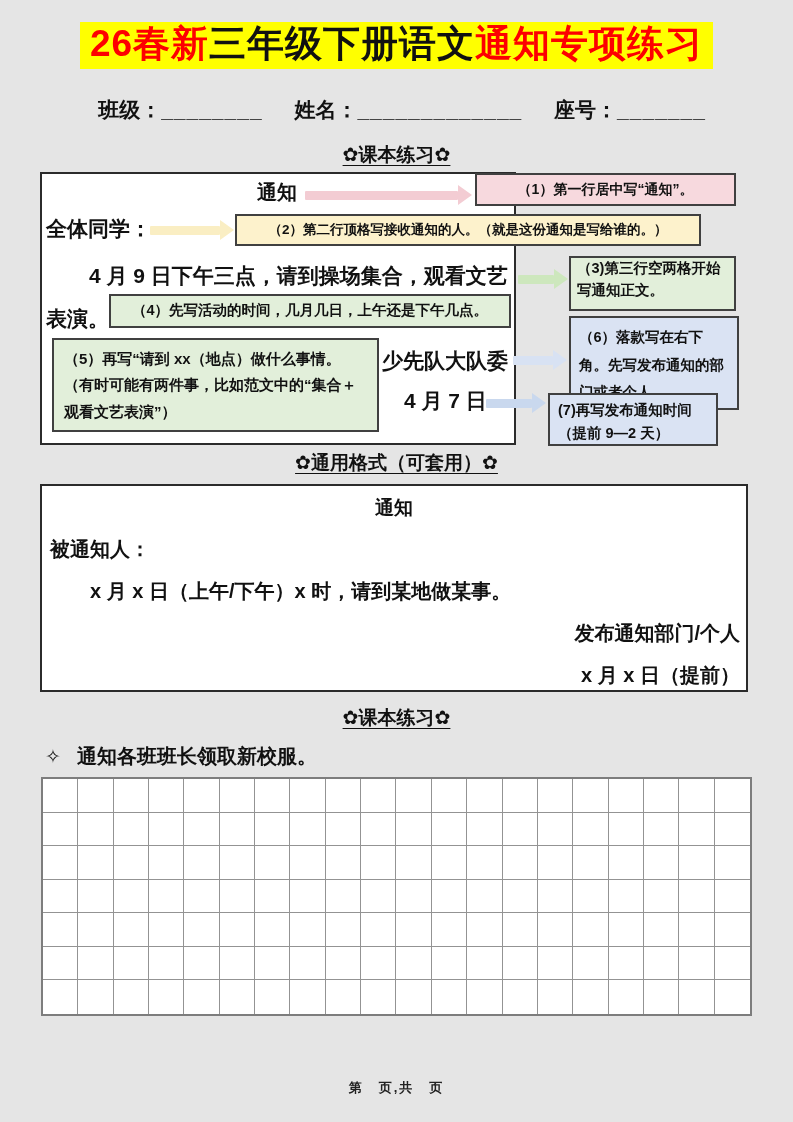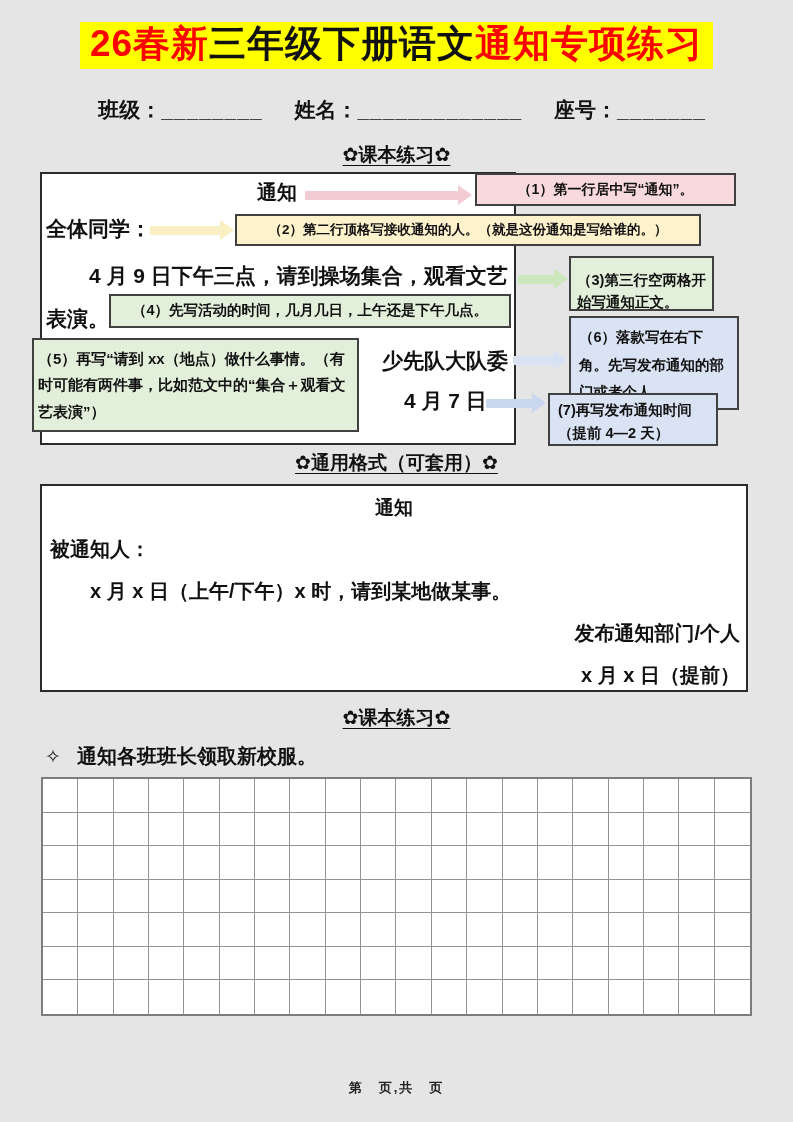--- a/index.html
+++ b/index.html
@@ -36,24 +36,24 @@
   #sample-body2{left:46px;top:305px;font-size:21px;}
   #sample-signer{left:382px;top:347px;font-size:21px;}
   #sample-date{left:404px;top:387px;font-size:21px;}
   
   .callout{position:absolute;border:2px solid #404040;color:#111;font-weight:700;
     box-sizing:border-box;line-height:1.35;}
   #c1{left:475px;top:173px;width:261px;height:33px;font-size:14px;
       display:flex;align-items:center;justify-content:center;}
   #c2{left:235px;top:214px;width:466px;height:32px;font-size:13.5px;
       display:flex;align-items:center;justify-content:center;}
-  #c3{left:569px;top:256px;width:145px;height:55px;font-size:14.5px;padding:12px 6px;line-height:1.5;}
+  #c3{left:569px;top:256px;width:167px;height:55px;font-size:14.5px;padding:0 6px;line-height:1.5;}
   #c4{left:109px;top:294px;width:402px;height:34px;font-size:14.5px;
       display:flex;align-items:center;justify-content:center;}
-  #c5{left:32px;top:338px;width:327px;height:94px;font-size:15px;padding:6px 4px;line-height:1.75;}
+  #c5{left:52px;top:338px;width:327px;height:94px;font-size:15px;padding:6px 10px;line-height:1.75;}
   #c6{left:569px;top:316px;width:170px;height:94px;font-size:14.5px;padding:6px 8px;line-height:1.9;}
   #c7{left:548px;top:393px;width:170px;height:53px;font-size:14.5px;padding:4px 8px;line-height:1.6;}
   
   .arrow{position:absolute;display:flex;align-items:center;}
   .arrow .shaft{flex:1;height:9px;background:currentColor;border-radius:1px;}
   .arrow .head{width:0;height:0;border-top:10px solid transparent;
     border-bottom:10px solid transparent;border-left:14px solid currentColor;}
   #arrow1{left:305px;top:184px;width:167px;height:22px;}
   #arrow2{left:150px;top:219px;width:84px;height:22px;}
   #arrow3{left:518px;top:268px;width:50px;height:22px;}
@@ -132,21 +132,21 @@
       <div class="shaft"></div>
       <div class="head"></div>
     </div>
   <div class="callout" id="c6" style="background-color: rgb(218, 227, 243);">（6）落款写在右下角。先写发布通知的部门或者个人。</div>
 
   <div class="abs sample-text" id="sample-date">4 月 7 日</div>
   <div class="arrow" id="arrow5" style="color: rgb(201, 216, 238);">
       <div class="shaft"></div>
       <div class="head"></div>
     </div>
-  <div class="callout" id="c7" style="background-color: rgb(218, 227, 243);">(7)再写发布通知时间（提前 4—2 天）</div>
+  <div class="callout" id="c7" style="background-color: rgb(218, 227, 243);">(7)再写发布通知时间（提前 9—2 天）</div>
 
   <div class="heading" id="h-template"><span>✿通用格式（可套用）✿</span></div>
 
   <div class="template-box">
     <div class="t t-title">通知</div>
     <div class="t t-recipient">被通知人：</div>
     <div class="t t-body">x 月 x 日（上午/下午）x 时，请到某地做某事。</div>
     <div class="t t-signer">发布通知部门/个人</div>
     <div class="t t-date">x 月 x 日（提前）</div>
   </div>

